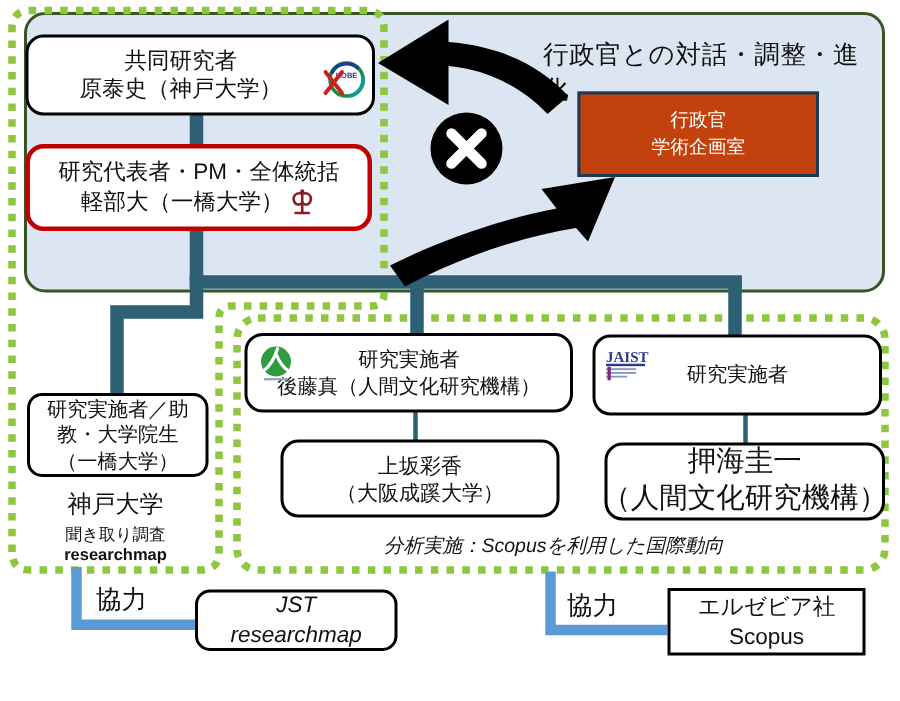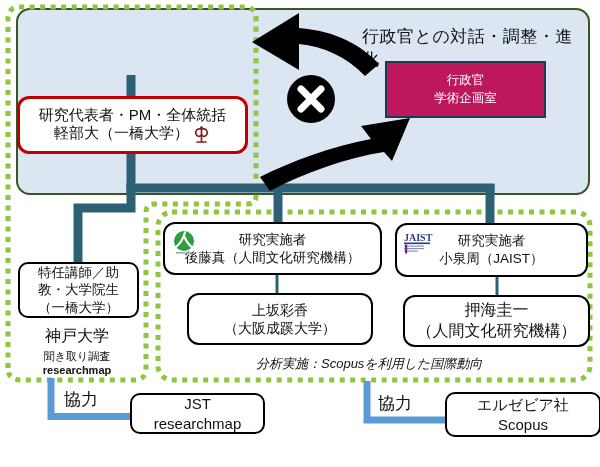--- a/index.html
+++ b/index.html
@@ -16,32 +16,32 @@
   }
   .dlg-header{left:362px;top:25px;width:224px;font-size:17px;letter-spacing:.5px;z-index:2;}
   .node{
     box-sizing:border-box;background:#fff;border:2.5px solid #000;border-radius:12px;
     display:flex;flex-direction:column;align-items:center;justify-content:center;
     text-align:center;line-height:1.3;z-index:2;
   }
   .node .ln{display:block;white-space:nowrap;}
   .box-kyodo{left:17px;top:23px;width:233px;height:54px;font-size:15px;padding-right:26px;}
   .box-daihyo{left:17px;top:96px;width:231px;height:58px;font-size:15px;border-color:#c00000;border-width:3px;}
-  .box-daihyo .row2{display:flex;align-items:center;gap:3px;font-family:Liberation Mono, monospace;}
+  .box-daihyo .row2{display:flex;align-items:center;gap:3px;}
   .box-gyosei{
-    left:385px;top:61px;width:161px;height:57px;background:#be185d;border:2px solid #1e3a52;
+    left:385px;top:61px;width:161px;height:57px;background:#c2410c;border:2px solid #1e3a52;
     border-radius:0;color:#fff;font-size:12.5px;line-height:1.4;text-align:right;
   }
   .box-tokunin{left:18px;top:262px;width:121px;height:56px;font-size:13.5px;border-width:2px;border-radius:10px;}
   .box-goto{left:163px;top:222px;width:219px;height:53px;font-size:13.5px;border-width:2px;}
   .box-koizumi{left:395px;top:223px;width:193px;height:54px;font-size:13.5px;border-width:2px;}
   .box-uesaka{left:187px;top:293px;width:186px;height:52px;font-size:14px;border-width:2px;}
-  .box-oshiumi{left:403px;top:295px;width:187px;height:52px;font-size:16px;border-width:2px;}
-  .box-jst{left:130px;top:393px;width:135px;height:41px;font-size:15px;border-width:2px;border-radius:10px;}
-  .box-elsevier{left:445px;top:392px;width:156px;height:45px;font-size:15px;border-width:2px;border-radius:10px;}
+  .box-oshiumi{left:403px;top:295px;width:187px;height:52px;font-size:19px;border-width:2px;}
+  .box-jst{left:130px;top:393px;width:135px;height:41px;font-size:15px;border-width:2px;border-radius:10px;font-style:italic;}
+  .box-elsevier{left:445px;top:392px;width:132px;height:45px;font-size:15px;border-width:2px;border-radius:0;}
   .analysis-left{left:8px;top:326px;width:138px;text-align:center;z-index:2;}
   .analysis-left .t1{font-size:16px;}
   .analysis-left .t2{font-size:11px;font-weight:normal;margin-top:2px;}
   .analysis-left .t3{font-size:11px;font-weight:bold;}
   .analysis-right{left:256px;top:355px;width:280px;font-size:13px;z-index:2;font-style:italic;}
   .coop{font-size:17px;z-index:2;}
   .coop-left{left:64px;top:388px;}
   .coop-right{left:378px;top:392px;}
   .logo-kobe{position:absolute;right:3px;top:13px;}
   .logo-nihu{position:absolute;left:6px;top:5px;}
@@ -73,20 +73,31 @@
     </g>
 
     <g stroke="#5b9bd5" fill="none">
       <path d="M51,378 L51,416.5 L132,416.5" stroke-width="7"></path>
       <path d="M367,381 L367,420 L447,420" stroke-width="7"></path>
     </g>
   </svg>
 
   <div class="abs dlg-header">行政官との対話・調整・進化</div>
 
+  <div class="abs node box-kyodo">
+    <span class="ln">共同研究者</span>
+    <span class="ln">原泰史（神戸大学）</span>
+    <svg class="logo-kobe" width="32" height="32" viewBox="0 0 32 32">
+      <circle cx="18" cy="15" r="11" fill="#fff" stroke="#1b8c3c" stroke-width="2.4"></circle>
+      <path d="M8,11 A11,11 0 0,1 26,8" fill="none" stroke="#1a3f8f" stroke-width="2.4"></path>
+      <path d="M29,13 A11,11 0 0,1 20,26" fill="none" stroke="#119a9c" stroke-width="2.4"></path>
+      <text x="18" y="14" font-size="5" font-weight="bold" fill="#1a3f8f" text-anchor="middle">KOBE</text>
+      <path d="M4,10 L15,24 M15,10 L4,24" stroke="#cc2020" stroke-width="2.6" stroke-linecap="round" fill="none"></path>
+    </svg>
+  </div>
 
   <div class="abs node box-daihyo">
     <span class="ln">研究代表者・PM・全体統括</span>
     <span class="row2">
       <span class="ln">軽部大（一橋大学）</span>
       <svg width="19" height="20" viewBox="0 0 19 20">
         <g stroke="#8b1e24" stroke-width="1.7" fill="none" stroke-linecap="round">
           <path d="M9.5,4 V17"></path>
           <path d="M9.5,4 C5,3 3,6 4,9 C5,12 8,12 9.5,10"></path>
           <path d="M9.5,4 C14,3 16,6 15,9 C14,12 11,12 9.5,10"></path>
@@ -96,21 +107,21 @@
       </svg>
     </span>
   </div>
 
   <div class="abs node box-gyosei">
     <span class="ln">行政官</span>
     <span class="ln">学術企画室</span>
   </div>
 
   <div class="abs node box-tokunin">
-    <span class="ln">特任講師／助</span>
+    <span class="ln">研究実施者／助</span>
     <span class="ln">教・大学院生</span>
     <span class="ln">（一橋大学）</span>
   </div>
 
   <div class="abs node box-goto">
     <svg class="logo-nihu" width="26" height="26" viewBox="0 0 26 26">
       <circle cx="13" cy="12" r="10" fill="#2f9c3f"></circle>
       <path d="M14,3.5 C12,10 9,15 4.5,18.5 M13.5,8 C15.5,13 18,16 21.5,18.5" stroke="#fff" stroke-width="2.2" fill="none" stroke-linecap="round"></path>
       <rect x="5" y="23" width="16" height="1.6" fill="#9ab"></rect>
     </svg>
@@ -121,21 +132,20 @@
   <div class="abs node box-koizumi">
     <svg class="logo-jaist" width="36" height="24" viewBox="0 0 36 24">
       <text x="2" y="10" font-size="10" font-weight="bold" fill="#2a3b8f" font-family="'Liberation Serif',serif">JAIST</text>
       <rect x="2" y="11.5" width="26" height="1.6" fill="#2a3b8f"></rect>
       <rect x="2" y="14.5" width="20" height="1.2" fill="#8a94b8"></rect>
       <rect x="2" y="17" width="20" height="1.2" fill="#8a94b8"></rect>
       <rect x="2" y="19.5" width="14" height="1.2" fill="#8a94b8"></rect>
       <rect x="3" y="13.5" width="2.2" height="9" fill="#7a2a86"></rect>
     </svg>
     <span class="ln">研究実施者</span>
-    <span class="ln">小泉周（JAIST）</span>
   </div>
 
   <div class="abs node box-uesaka">
     <span class="ln">上坂彩香</span>
     <span class="ln">（大阪成蹊大学）</span>
   </div>
 
   <div class="abs node box-oshiumi">
     <span class="ln">押海圭一</span>
     <span class="ln">（人間文化研究機構）</span>

